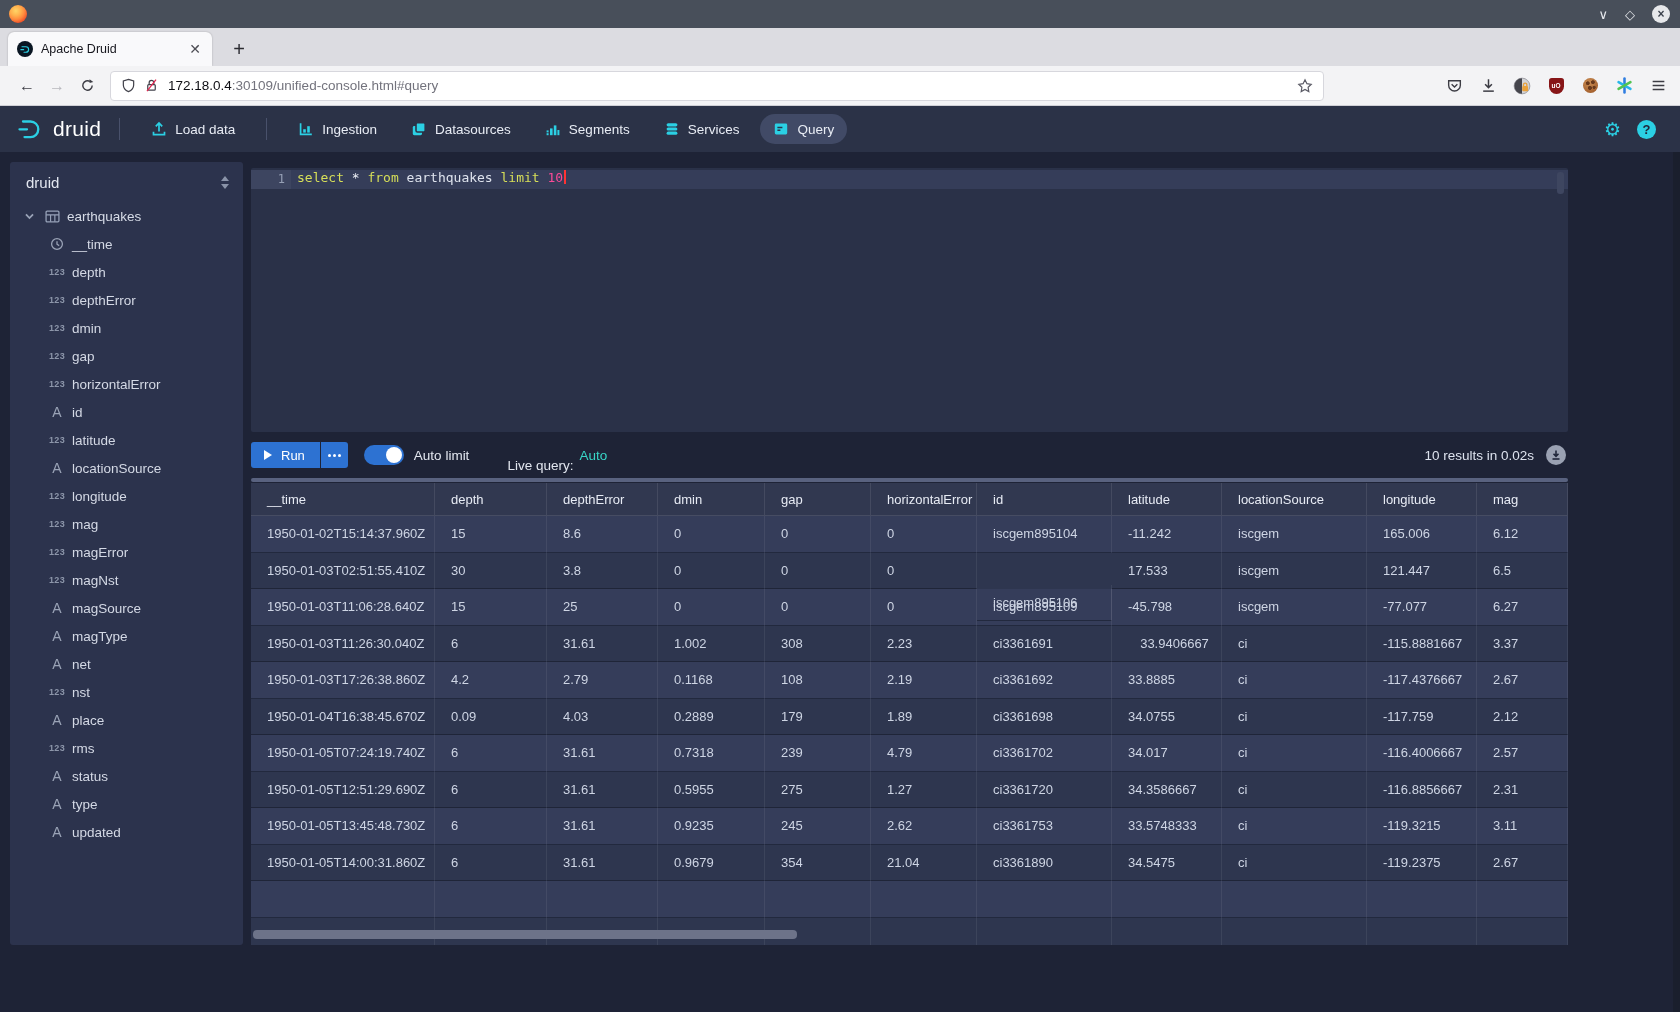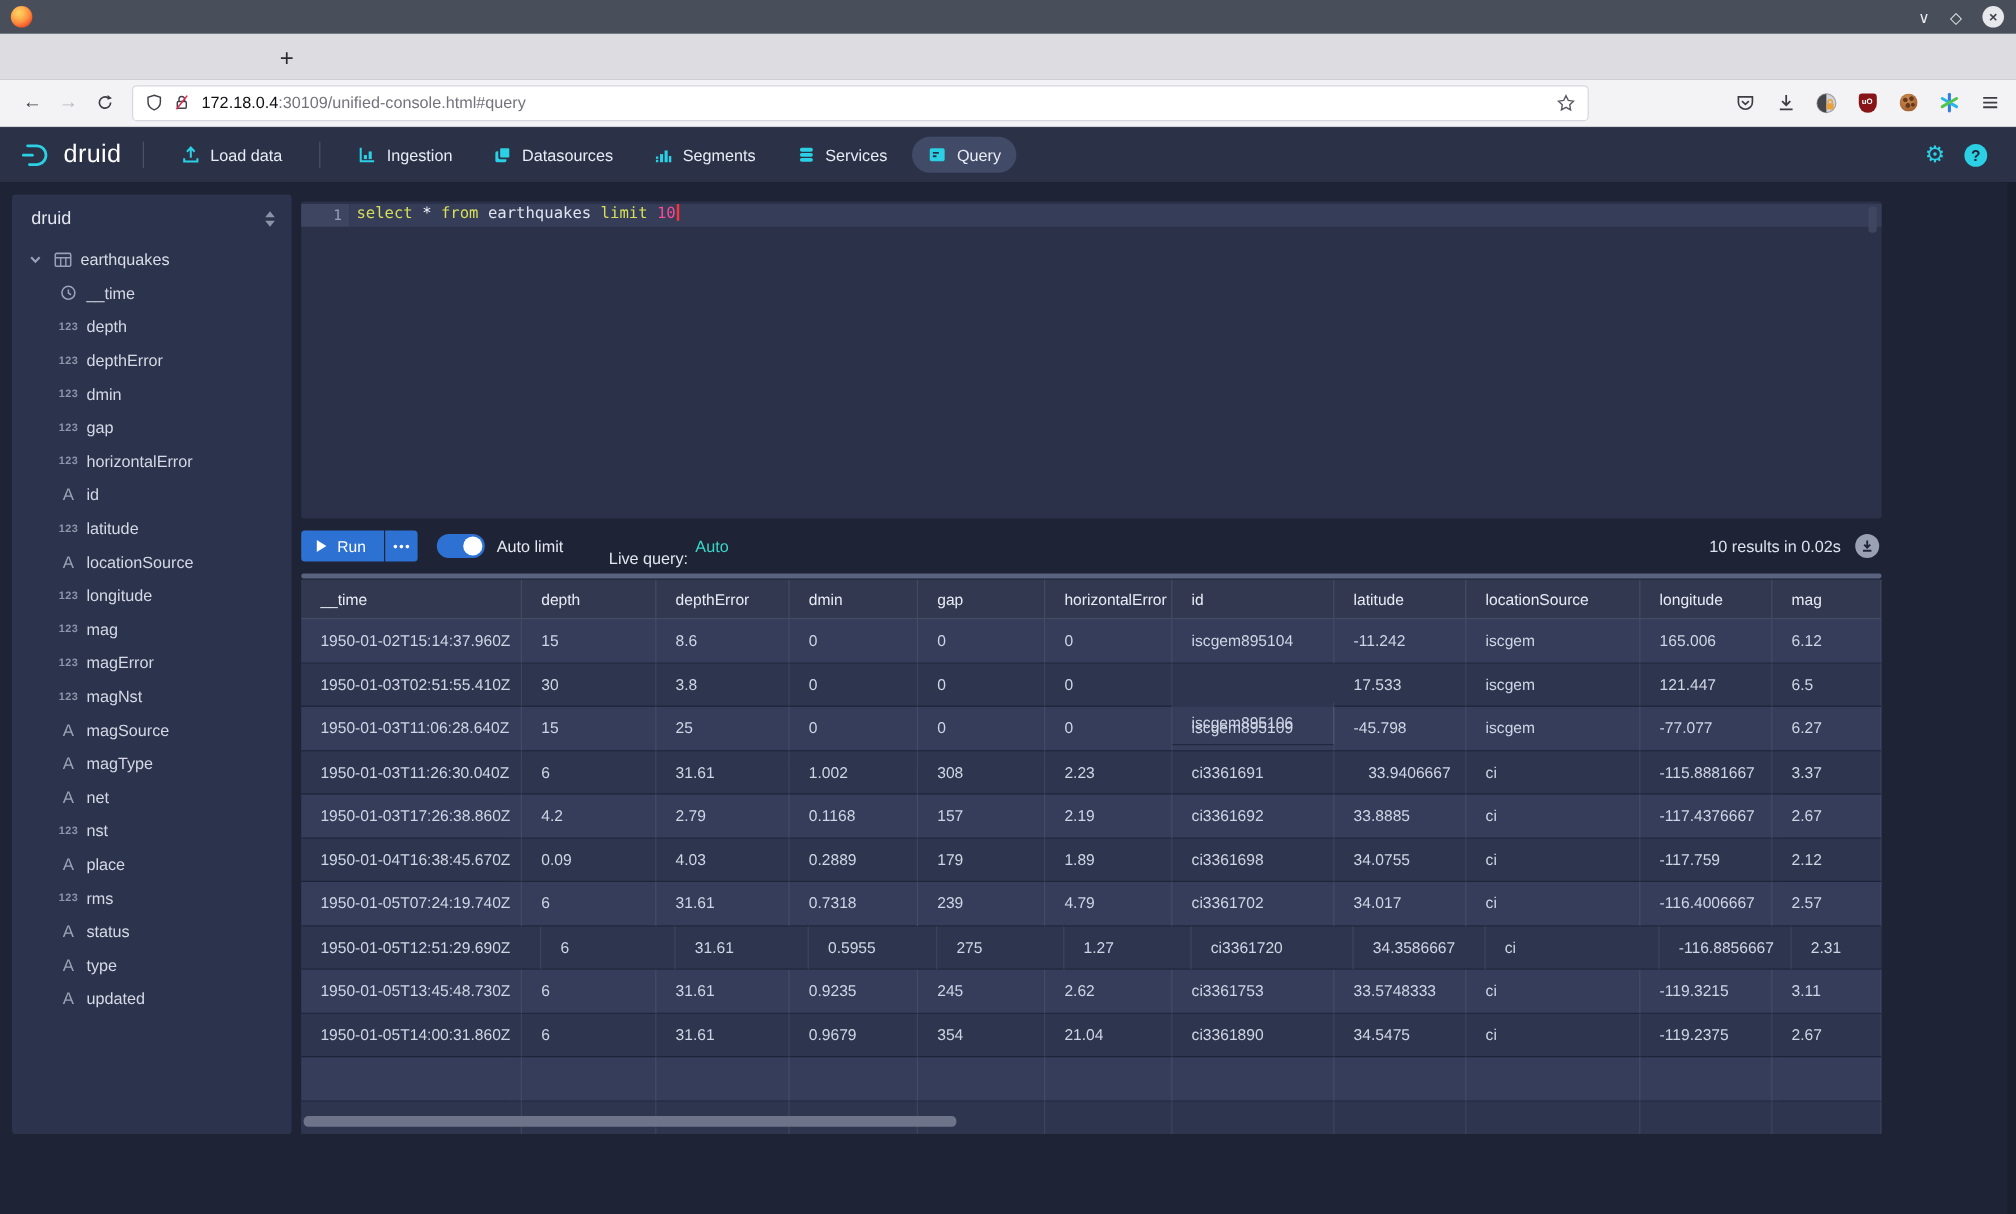--- a/index.html
+++ b/index.html
@@ -149,20 +149,30 @@
 <div class="titlebar">
   <span class="ff-logo"></span>
   <span class="win-controls">
     <span class="win-btn">∨</span>
     <span class="win-btn">◇</span>
     <span class="win-close">×</span>
   </span>
 </div>
 
 <div class="tabbar">
+  <div class="tab">
+    <span class="favicon">
+      <svg width="11" height="11" viewBox="0 0 12 12">
+          <path d="M2.2 3 h4.2 a3 3 0 0 1 0 6 H4.4" stroke="#2bd0e4" stroke-width="1.3" fill="none" stroke-linecap="round"></path>
+          <path d="M1 6.2 h3" stroke="#2bd0e4" stroke-width="1.3" stroke-linecap="round"></path>
+        </svg>
+    </span>
+    <span class="tab-label">Apache Druid</span>
+    <span class="tab-close">✕</span>
+  </div>
   <div class="newtab">+</div>
 </div>
 
 <div class="navbar">
   <span class="nav-btn">←</span>
   <span class="nav-btn disabled">→</span>
   <span class="nav-btn">
     <svg width="15" height="15" viewBox="0 0 16 16">
         <path d="M13 8 A5 5 0 1 1 10.6 3.7" stroke="#3c3c44" stroke-width="1.5" fill="none"></path>
         <polygon points="10.2,1.2 10.2,5.4 14.2,4.2" fill="#3c3c44"></polygon>
@@ -576,21 +586,21 @@
             <div class="td" style="width: 110px; text-align: center;">33.9406667</div>
             <div class="td" style="width: 145px;">ci</div>
             <div class="td" style="width: 110px;">-115.8881667</div>
             <div class="td" style="width: 91px;">3.37</div>
           </div>
           <div class="tr light">
             <div class="td" style="width: 184px;">1950-01-03T17:26:38.860Z</div>
             <div class="td" style="width: 112px;">4.2</div>
             <div class="td" style="width: 111px;">2.79</div>
             <div class="td" style="width: 107px;">0.1168</div>
-            <div class="td" style="width: 106px;">157</div>
+            <div class="td" style="width: 106px;">108</div>
             <div class="td" style="width: 106px;">2.19</div>
             <div class="td" style="width: 135px;">ci3361692</div>
             <div class="td" style="width: 110px;">33.8885</div>
             <div class="td" style="width: 145px;">ci</div>
             <div class="td" style="width: 110px;">-117.4376667</div>
             <div class="td" style="width: 91px;">2.67</div>
           </div>
           <div class="tr dark">
             <div class="td" style="width: 184px;">1950-01-04T16:38:45.670Z</div>
             <div class="td" style="width: 112px;">0.09</div>
@@ -611,21 +621,21 @@
             <div class="td" style="width: 107px;">0.7318</div>
             <div class="td" style="width: 106px;">239</div>
             <div class="td" style="width: 106px;">4.79</div>
             <div class="td" style="width: 135px;">ci3361702</div>
             <div class="td" style="width: 110px;">34.017</div>
             <div class="td" style="width: 145px;">ci</div>
             <div class="td" style="width: 110px;">-116.4006667</div>
             <div class="td" style="width: 91px;">2.57</div>
           </div>
           <div class="tr dark">
-            <div class="td" style="width: 200px;">1950-01-05T12:51:29.690Z</div>
+            <div class="td" style="width: 184px;">1950-01-05T12:51:29.690Z</div>
             <div class="td" style="width: 112px;">6</div>
             <div class="td" style="width: 111px;">31.61</div>
             <div class="td" style="width: 107px;">0.5955</div>
             <div class="td" style="width: 106px;">275</div>
             <div class="td" style="width: 106px;">1.27</div>
             <div class="td" style="width: 135px;">ci3361720</div>
             <div class="td" style="width: 110px;">34.3586667</div>
             <div class="td" style="width: 145px;">ci</div>
             <div class="td" style="width: 110px;">-116.8856667</div>
             <div class="td" style="width: 91px;">2.31</div>

